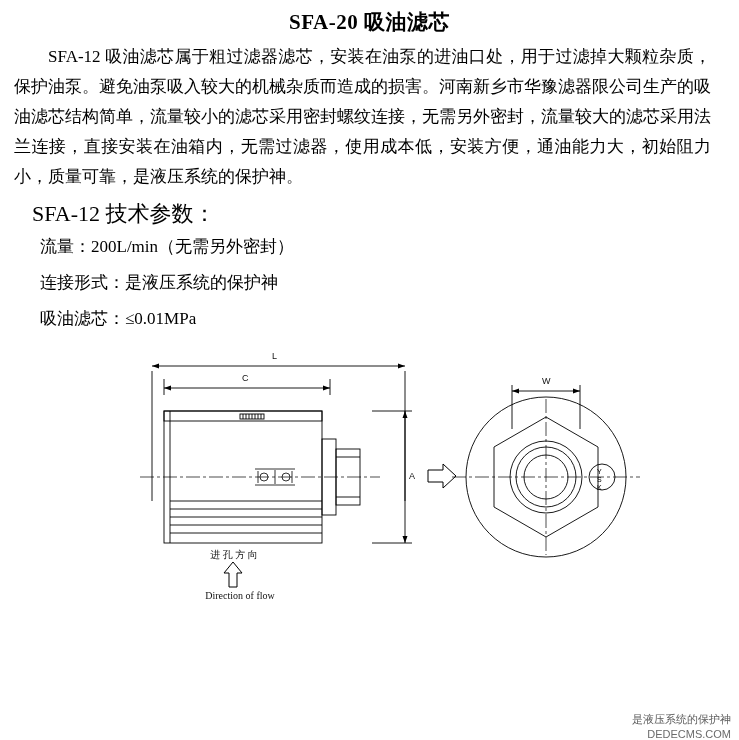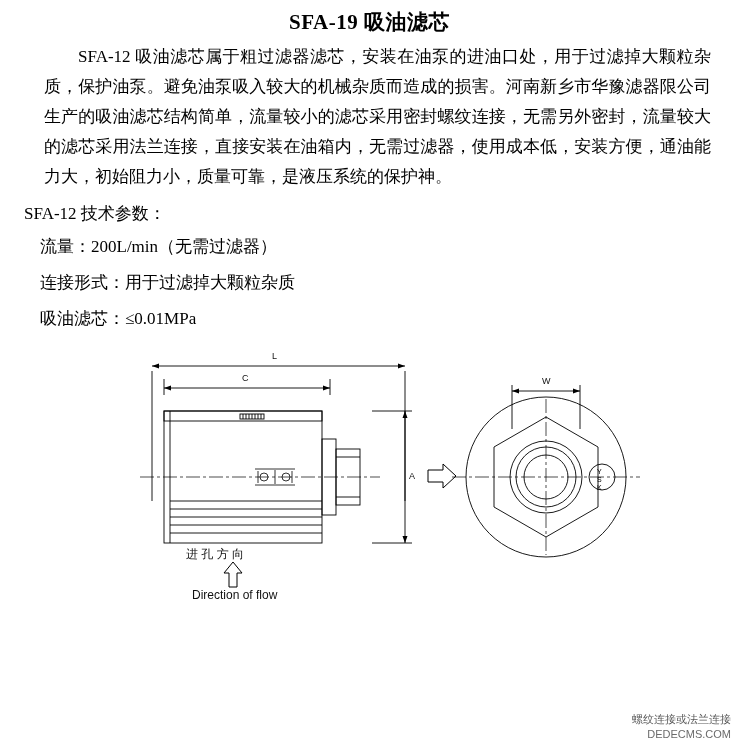--- a/index.html
+++ b/index.html
@@ -22,30 +22,30 @@
   }
   .title {
     text-align: center;
     font-size: 21px;
     font-weight: bold;
     font-family: "Liberation Serif", serif;
     margin: 8px 0 6px 0;
     letter-spacing: 0.5px;
   }
   .body-text {
-    margin: 0 28px 0 44px;
+    margin: 0 28px 0 14px;
     font-size: 17px;
     line-height: 30px;
     text-align: justify;
     text-justify: inter-ideograph;
     text-indent: 2em;
   }
   .spec-label {
-    margin: 6px 28px 0 24px;
-    font-size: 17px;
+    margin: 6px 28px 0 32px;
+    font-size: 22px;
     line-height: 31px;
   }
   .spec-line {
     margin: 0 28px 0 40px;
     font-size: 17px;
     line-height: 36px;
   }
   .diagram {
     position: relative;
     width: 739px;
@@ -53,51 +53,52 @@
     margin-top: 14px;
   }
   .dim-text {
     position: absolute;
     font-size: 9px;
     font-family: "Liberation Sans", sans-serif;
     color: #111;
   }
   .flow-label {
     position: absolute;
-    font-size: 12px;
-    font-family: Liberation Sans, sans-serif;
+    font-size: 10px;
+    font-family: Liberation Serif, serif;
     color: #111;
+    text-align: center;
     line-height: 11px;
   }
   .watermark {
     position: absolute;
     right: 8px;
     bottom: 6px;
     text-align: right;
     color: #5a5a5a;
     font-family: "Liberation Sans", sans-serif;
     font-size: 11px;
     line-height: 15px;
   }
   .watermark .w2 { color: #6b6b6b; }
   svg { display: block; }
 </style>
 </head>
 <body>
 
 <div class="page">
 
-  <div class="title">SFA-19 吸油滤芯</div>
+  <div class="title">SFA-20 吸油滤芯</div>
 
   <div class="body-text">SFA-12 吸油滤芯属于粗过滤器滤芯，安装在油泵的进油口处，用于过滤掉大颗粒杂质，保护油泵。避免油泵吸入较大的机械杂质而造成的损害。河南新乡市华豫滤器限公司生产的吸油滤芯结构简单，流量较小的滤芯采用密封螺纹连接，无需另外密封，流量较大的滤芯采用法兰连接，直接安装在油箱内，无需过滤器，使用成本低，安装方便，通油能力大，初始阻力小，质量可靠，是液压系统的保护神。</div>
 
   <div class="spec-label">SFA-12 技术参数：</div>
 
-  <div class="spec-line">流量：200L/min（无需过滤器）</div>
-  <div class="spec-line">连接形式：用于过滤掉大颗粒杂质</div>
+  <div class="spec-line">流量：200L/min（无需另外密封）</div>
+  <div class="spec-line">连接形式：是液压系统的保护神</div>
   <div class="spec-line">吸油滤芯：≤0.01MPa</div>
 
   <div class="diagram">
     <svg width="739" height="260" viewBox="0 0 739 260">
       <g stroke="#000" fill="none" stroke-width="0.9">
 
         <line x1="152" y1="20" x2="152" y2="150"></line>
         <line x1="405" y1="20" x2="405" y2="150"></line>
         <line x1="152" y1="15" x2="405" y2="15"></line>
         <path d="M152 15 L159 12.5 L159 17.5 Z" fill="#000" stroke="none"></path>
@@ -189,17 +190,17 @@
     <div class="dim-text" style="left:272px; top:0px;">L</div>
     <div class="dim-text" style="left:242px; top:22px;">C</div>
     <div class="dim-text" style="left:409px; top:120px;">A</div>
     <div class="dim-text" style="left:542px; top:25px;">W</div>
 
     <div class="flow-label" style="left:186px; top:198px; width:96px;">进 孔 方 向</div>
     <div class="flow-label" style="left:192px; top:239px; width:96px;">Direction of flow</div>
   </div>
 
   <div class="watermark">
-    <div class="w1">螺纹连接或法兰连接</div>
+    <div class="w1">是液压系统的保护神</div>
     <div class="w2">DEDECMS.COM</div>
   </div>
 
 </div>
 
 </body></html>

